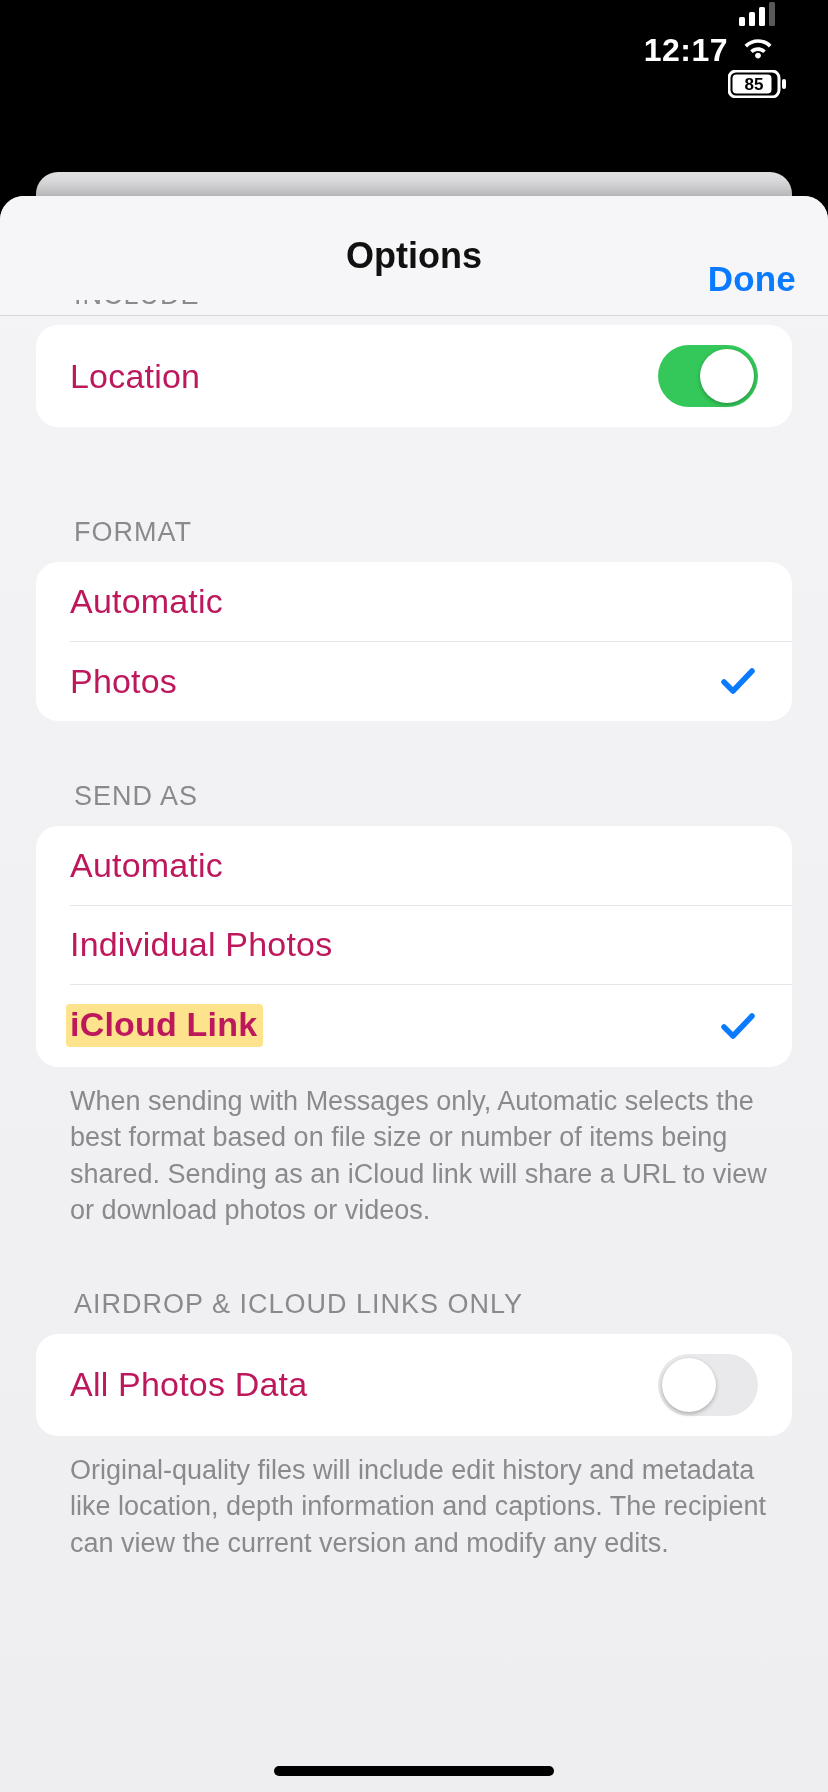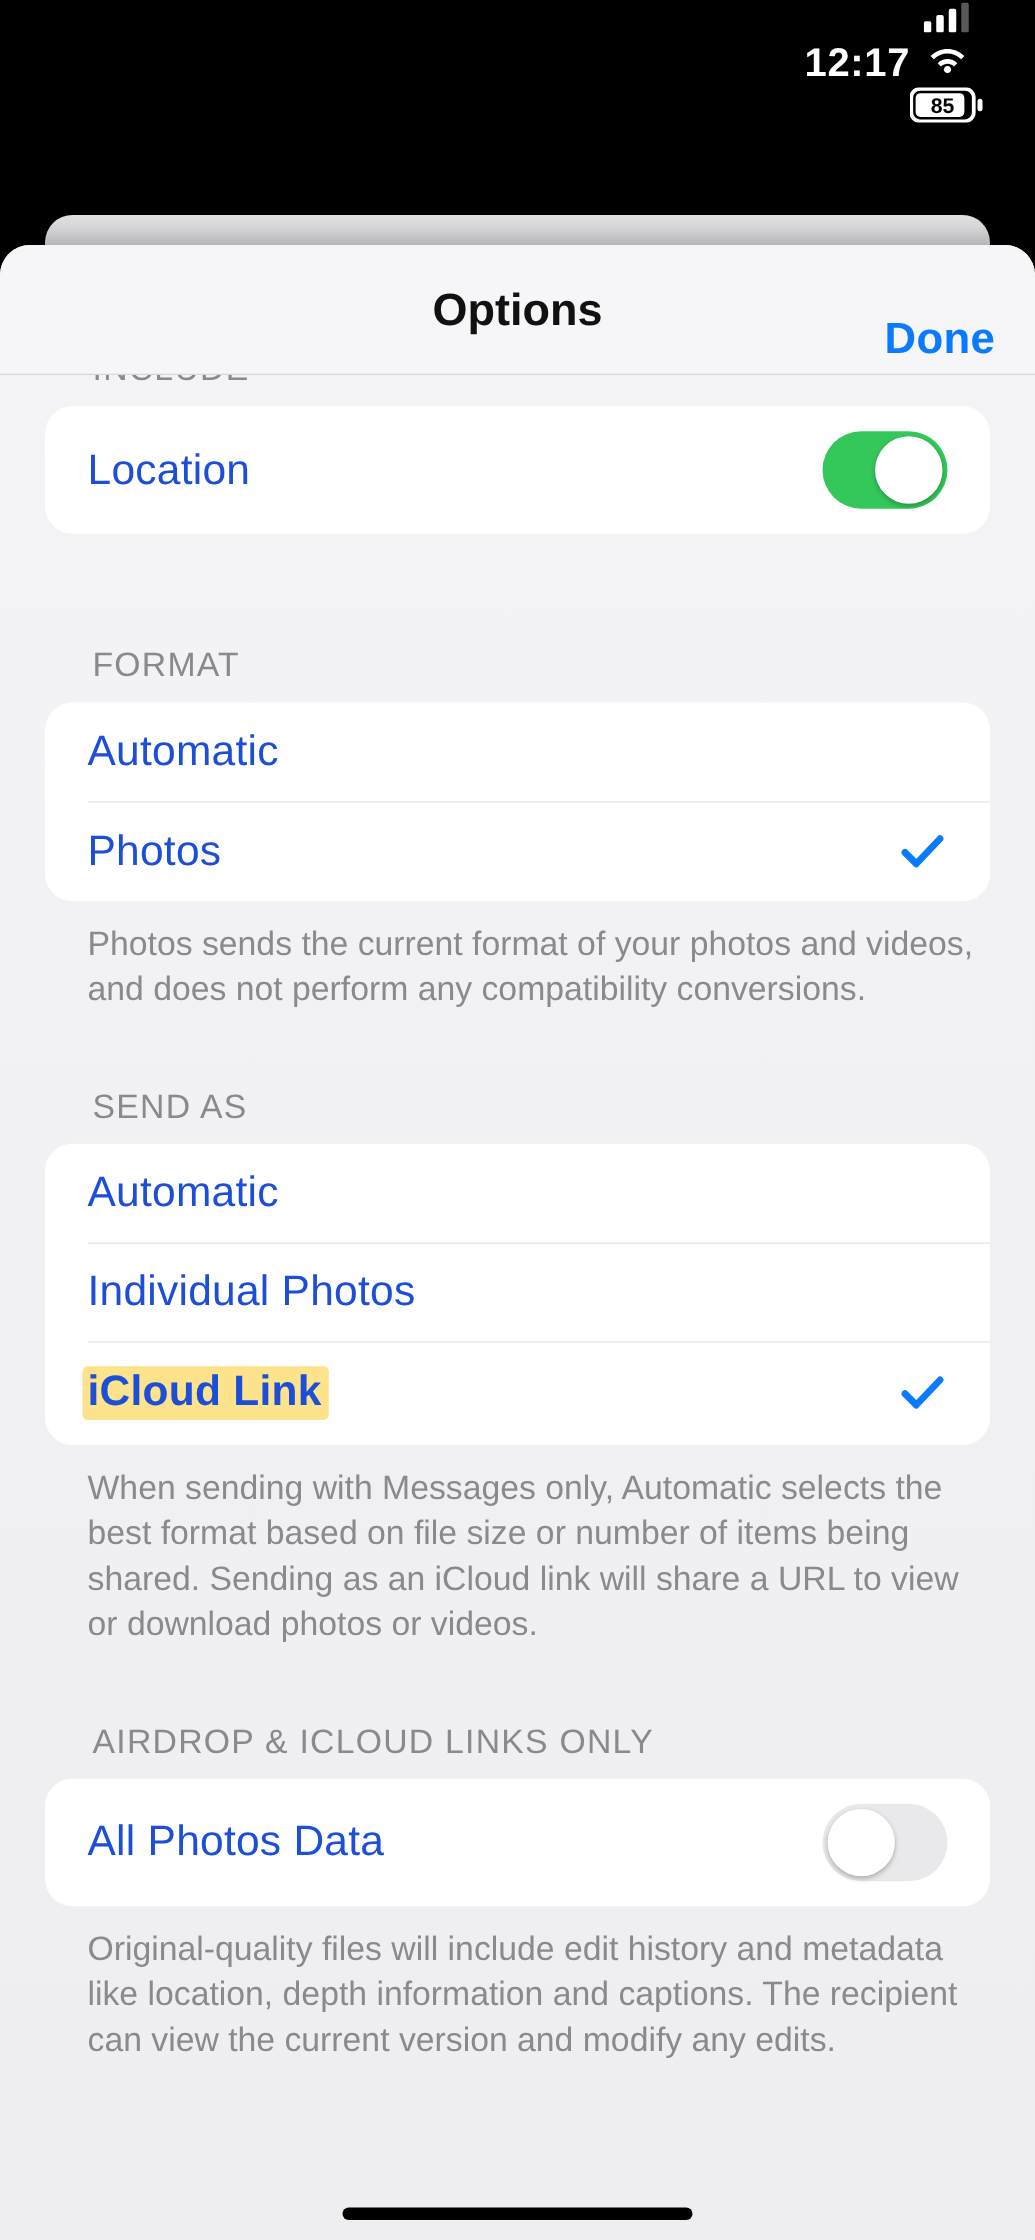--- a/index.html
+++ b/index.html
@@ -66,21 +66,21 @@
       background: linear-gradient(#f4f4f6,#eeeef0);
       border-top-left-radius: 24px;
       border-top-right-radius: 24px;
       box-shadow: 0 -2px 24px rgba(0,0,0,0.35);
       overflow: hidden;
     }
 
     
     .navbar {
       position: relative;
-      height: 104px;
+      height: 120px;
       display: flex;
       align-items: center;
       justify-content: center;
       border-bottom: 1px solid #d7d7db;
       background: #f6f6f8;
     }
     .nav-title {
       font-size: 36px;
       font-weight: 700;
       color: #111;
@@ -142,21 +142,21 @@
       content: "";
       position: absolute;
       top: 0;
       left: 34px;
       right: 0;
       height: 1px;
       background: #e5e5ea;
     }
     .row-label {
       font-size: 34px;
-      color: #1d4ed8;
+      color: #be185d;
       letter-spacing: 0.2px;
     }
     .highlighted {
       background: #fde38b;
       border-radius: 4px;
       padding: 1px 6px 3px 4px;
       margin-left: -4px;
       font-weight: bold;
     }
 
@@ -262,21 +262,20 @@
           <div class="row">
             <span class="row-label">Automatic</span>
           </div>
           <div class="row">
             <span class="row-label">Photos</span>
             <svg class="checkmark" viewBox="0 0 40 40">
               <path d="M6 21 L15 30 L34 10" fill="none" stroke="currentColor" stroke-width="5.5" stroke-linecap="round" stroke-linejoin="round"></path>
             </svg>
           </div>
         </div>
-        <div class="footer-note">Photos sends the current format of your photos and videos, and does not perform any compatibility conversions.</div>
 
         <div class="section-hdr" style="padding-top:60px">SEND AS</div>
         <div class="group">
           <div class="row">
             <span class="row-label">Automatic</span>
           </div>
           <div class="row">
             <span class="row-label">Individual Photos</span>
           </div>
           <div class="row">

